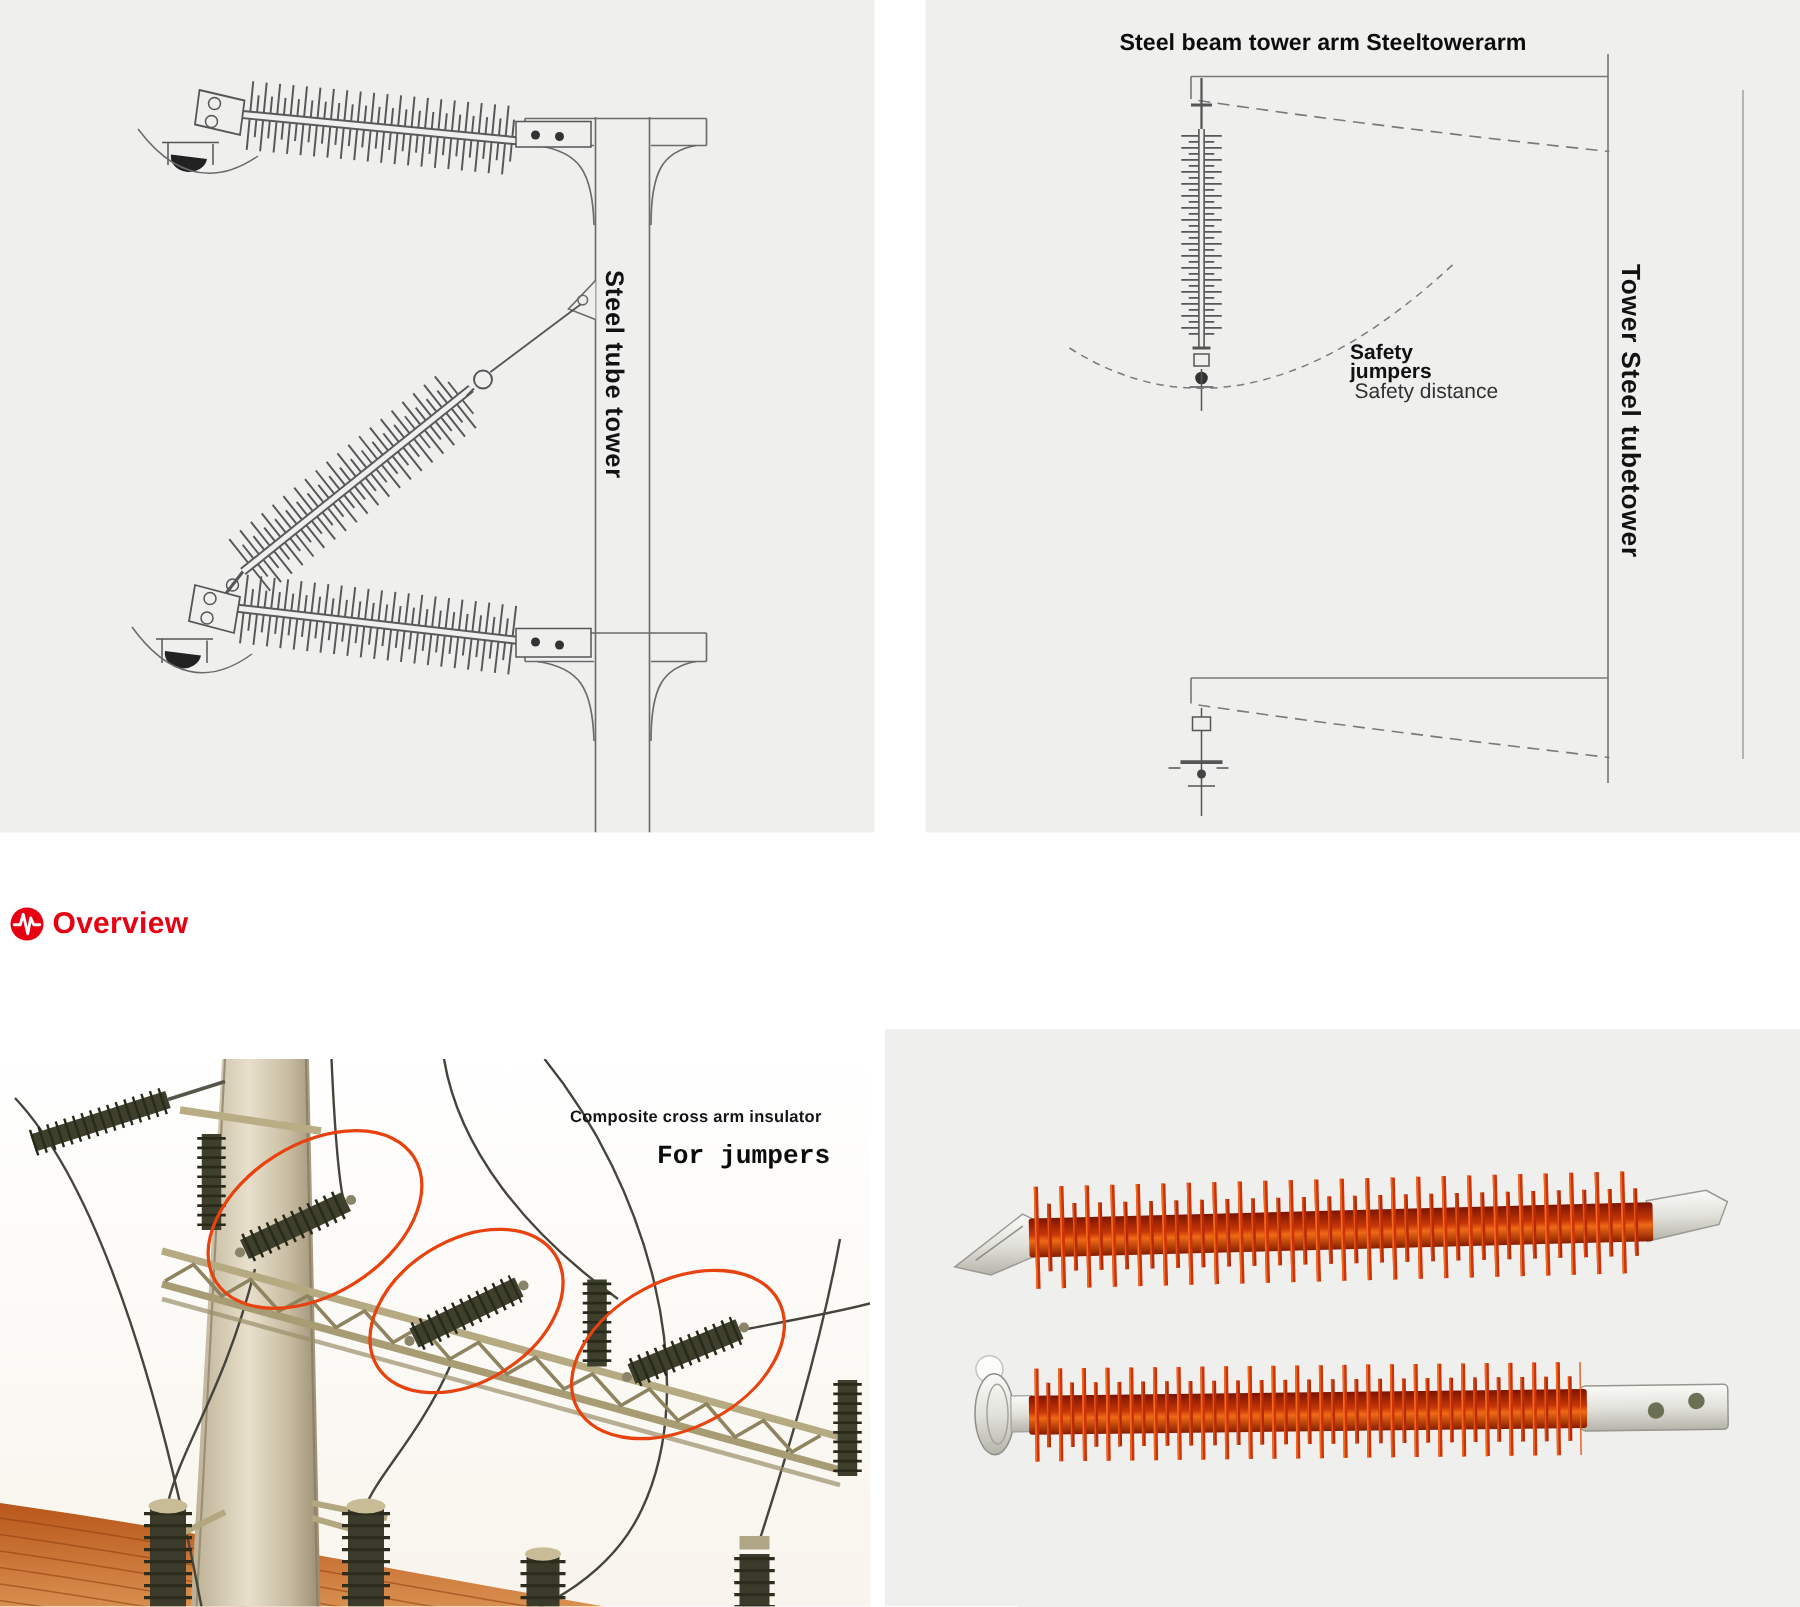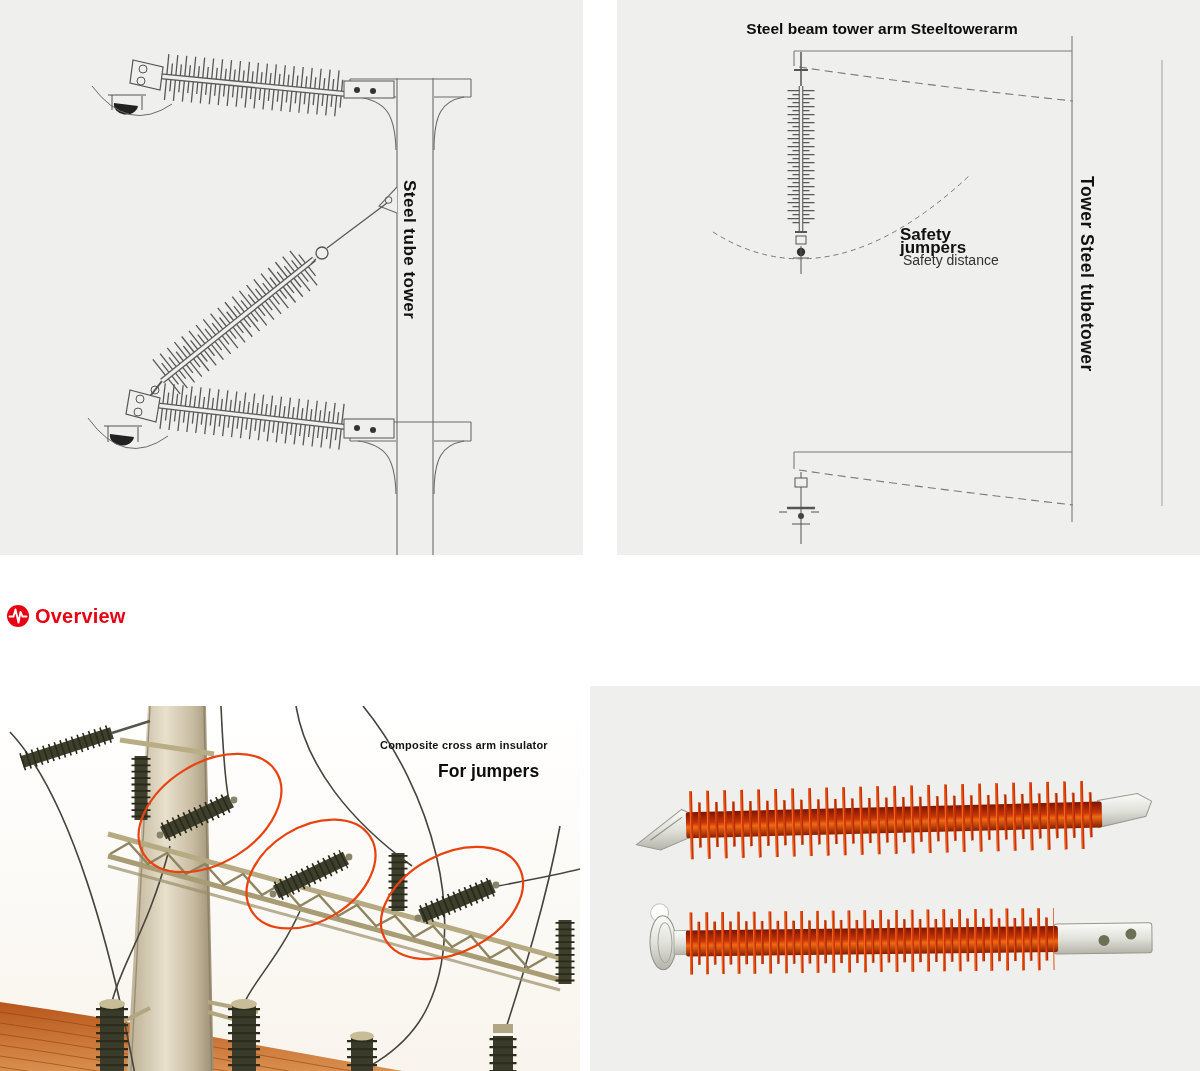--- a/index.html
+++ b/index.html
@@ -10,29 +10,29 @@
   .panel-tr{left:617px;top:0;width:583px;height:555px;}
   .panel-br{left:590px;top:686px;width:610px;height:385px;}
   .photo{position:absolute;left:0;top:706px;width:580px;height:385px;background:#e5e5e5;}
   .panel svg,.photo svg{position:absolute;left:0;top:0;}
   .v-label{position:absolute;writing-mode:vertical-rl;font-weight:700;color:#121212;
            white-space:nowrap;letter-spacing:.5px;}
   .tl-tower{left:399px;top:180px;font-size:17px;}
   .tr-tower{left:459px;top:176px;font-size:17.5px;}
   .tr-title{position:absolute;left:60px;top:20px;width:410px;text-align:center;
             font-weight:700;font-size:15.5px;color:#0d0d0d;}
-  .safety-small{position:absolute;left:283px;top:228px;font-size:17px;font-weight:700;
+  .safety-small{position:absolute;left:283px;top:228px;font-size:14px;font-weight:700;
                 line-height:13px;color:#111;}
   .safety-large{position:absolute;left:286px;top:252px;font-size:14px;font-weight:400;
                 color:#313131;}
   .overview{position:absolute;left:6px;top:604px;display:flex;align-items:center;gap:5px;}
   .overview .ov-text{color:#e60012;font-weight:700;font-size:20px;letter-spacing:.2px;}
   .cap-s{position:absolute;left:380px;top:33px;font-size:11px;font-weight:700;color:#131313;
          letter-spacing:.2px;}
-  .cap-l{position:absolute;left:438px;top:55px;font-size:17.5px;font-weight:700;color:#0c0c0c;}
+  .cap-l{position:absolute;left:438px;top:55px;font-size:17.5px;font-weight:700;color:#0c0c0c;font-family:Liberation Mono, monospace;}
 </style>
 </head>
 <body>
 
 <div class="page">
 
   <div class="panel panel-tl">
     <svg width="583" height="555" viewBox="0 0 583 555">
 
       <g stroke="#6b6b6b" stroke-width="1.1" fill="none">

